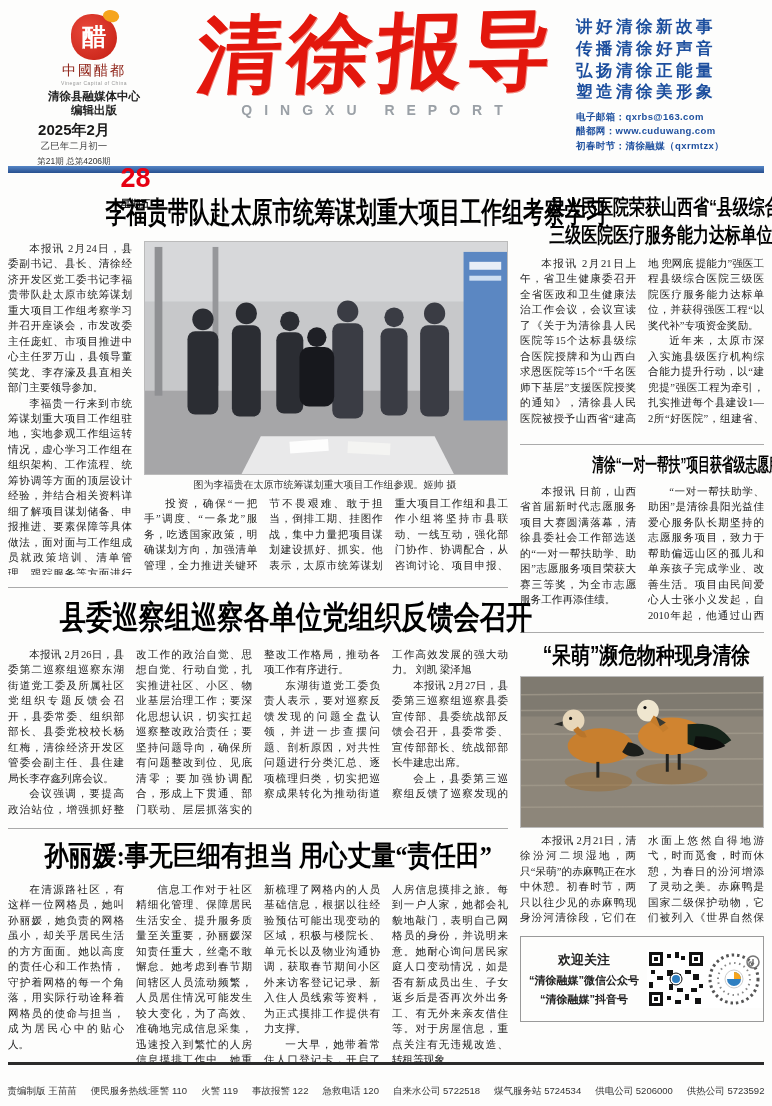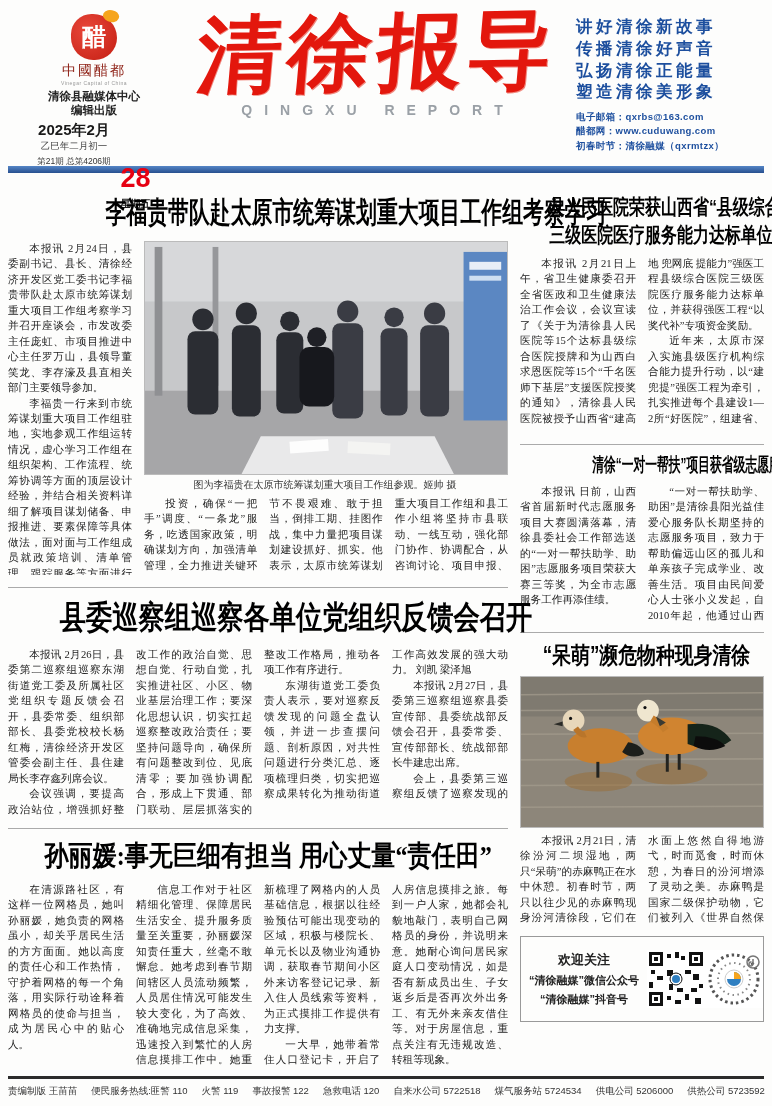--- a/index.html
+++ b/index.html
@@ -78,21 +78,21 @@
   
   .qr-box { border:1.5px solid #999; margin-top:9px; padding:10px 0; display:flex;
     align-items:center; height:86px; }
   .qr-text { flex:1; text-align:center; }
   .qr-title { font-size:13px; font-weight:800; color:#222; }
   .qr-line { font-size:11px; font-weight:700; color:#222; margin-top:4px; }
   .qr-img { width:58px; height:58px; flex:0 0 auto; }
 
   
   .footer { position:absolute; left:8px; right:8px; bottom:8px; border-top:3px solid #2b2b2b;
-    padding-top:6px; display:flex; gap:14px; font-size:9.5px; color:#333; justify-content:space-between; }
+    padding-top:20px; display:flex; gap:14px; font-size:9.5px; color:#333; justify-content:center; }
   .footer span { white-space:nowrap; }
 </style>
 </head>
 <body>
 
 <div class="page">
 
   <div class="header">
     <div class="logo-block">
       <div class="logo-mark">

